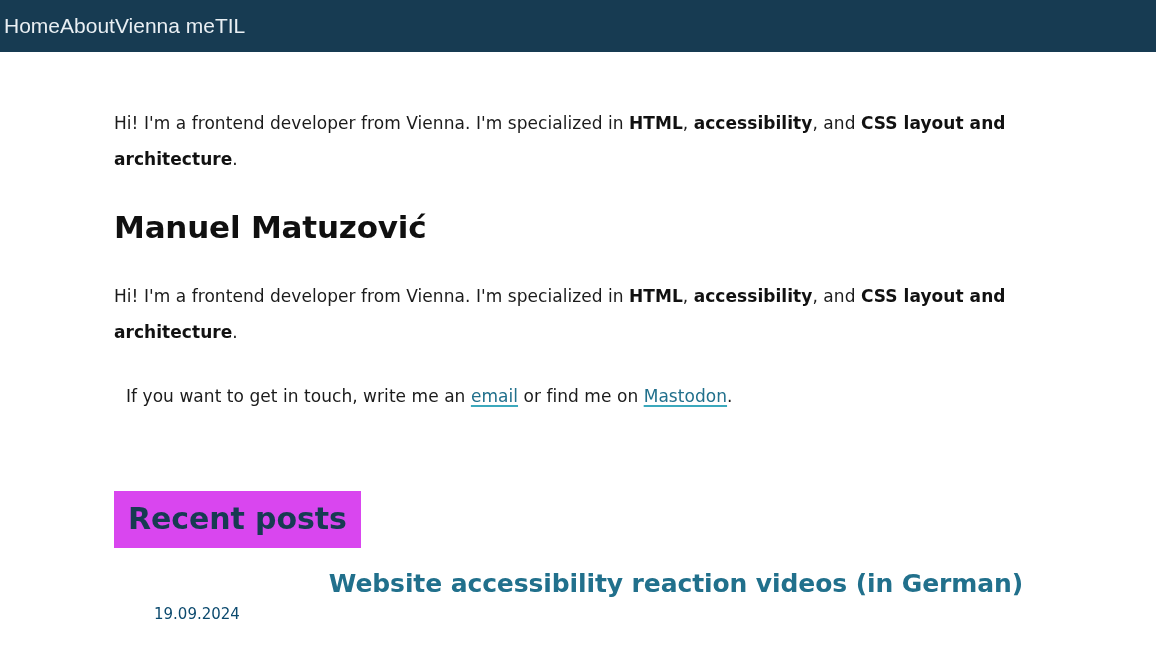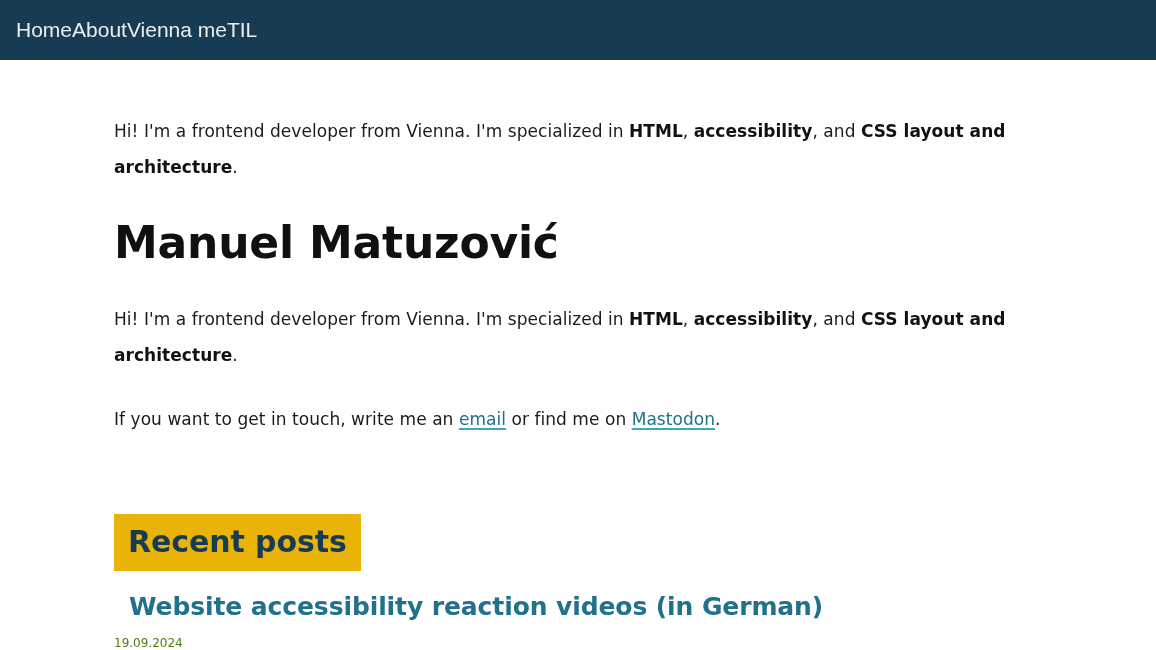--- a/index.html
+++ b/index.html
@@ -13,24 +13,24 @@
     overflow: hidden;
     background: #ffffff;
     font-family: "DejaVu Sans", "Liberation Sans", sans-serif;
     color: #1a1a1a;
     -webkit-font-smoothing: antialiased;
   }
 
   
   .site-header {
     background: #173b52;
-    height: 60px;
+    height: 52px;
     display: flex;
     align-items: center;
-    padding: 0 16px;
+    padding: 0 4px;
     box-sizing: border-box;
   }
   .nav {
     display: flex;
     align-items: center;
     gap: 0;
     list-style: none;
     margin: 0;
     padding: 0;
   }
@@ -66,74 +66,76 @@
     color: #1b1b1b;
     letter-spacing: 0.05px;
   }
   p strong { font-weight: 700; color: #111111; }
 
   .intro-tagline {
     margin-top: 53px;
   }
 
   h1.name {
-    font-size: 44px;
+    font-size: 31px;
     line-height: 1.15;
     font-weight: 700;
     color: #101010;
     margin: 33px 0 12px 0;
     letter-spacing: -0.2px;
   }
 
   .bio {
     margin-top: 32px;
   }
 
   .contact {
     margin-top: 28px;
+    margin-left: 12px;
   }
 
   a.inline-link {
     color: #21708c;
     text-decoration: underline;
     text-decoration-color: #3ba9bd;
     text-decoration-thickness: 2px;
     text-underline-offset: 3px;
   }
 
   
   h2.section-title {
     display: inline-block;
     margin: 77px 0 0 0;
-    background: #eab308;
+    background: #d946ef;
     color: #173b52;
     font-size: 30px;
     line-height: 1.0;
     font-weight: 700;
     padding: 13px 14px 14px 14px;
     letter-spacing: -0.1px;
   }
 
   .post { margin-top: 22px; }
 
-  h3.post-title { margin: 15px; line-height: 1.15; }
+  h3.post-title { margin: 4px; line-height: 1.15; text-align: right; }
   a.post-link {
     color: #21708c;
     text-decoration: none;
     font-size: 25px;
     font-weight: 700;
     letter-spacing: -0.1px;
   }
 
   .post-date {
     display: block;
     margin-top: 7px;
-    font-size: 12px;
+    font-size: 15px;
     line-height: 1.2;
-    color: #4d7c0f;
+    color: #0c4a6e;
+    margin-left: 40px;
   }
 </style>
 </head>
 <body>
 
 <header class="site-header">
   <nav>
     <ul class="nav">
       <li>
         <a class="nav-link" href="#">Home</a>

